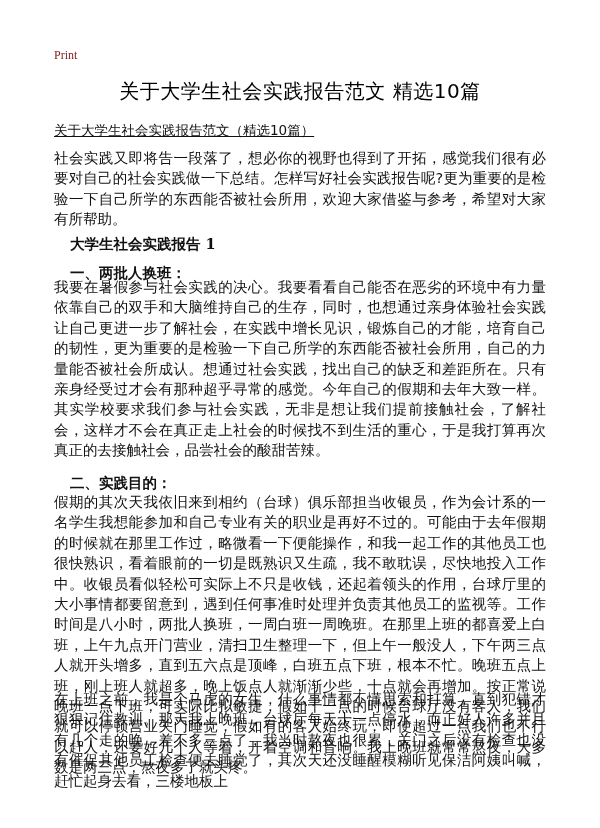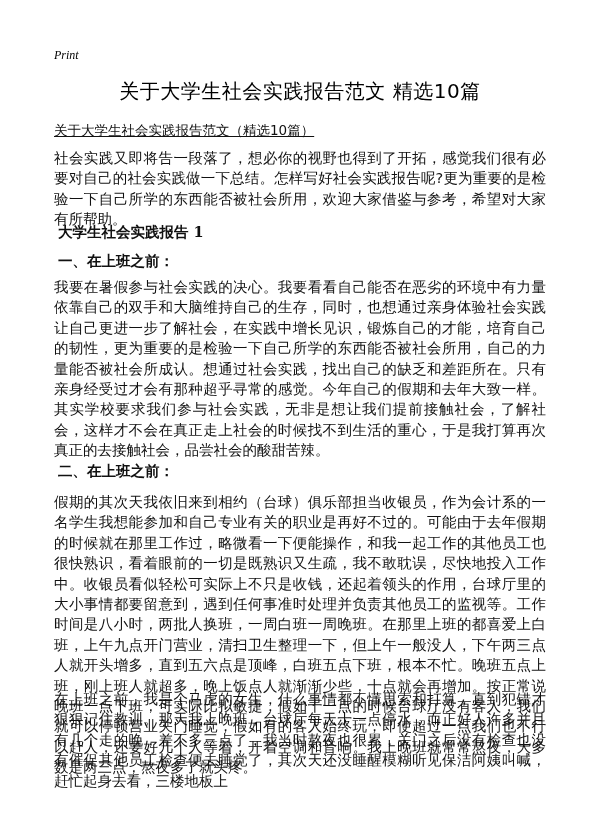--- a/index.html
+++ b/index.html
@@ -4,57 +4,57 @@
   <style>
     html, body { margin: 0; padding: 0; background: #ffffff; }
     body {
       width: 600px; height: 828px; overflow: hidden; position: relative;
       color: #111111;
       font-family: "DejaVu Sans", "Liberation Sans", sans-serif;
     }
     .print-label {
       position: absolute; left: 54px; top: 48px;
       font-family: "Liberation Serif", "DejaVu Serif", serif;
-      font-size: 12px; color: #000000; font-style: italic;
+      font-size: 12px; color: #7f1d1d;
     }
     .doc-title {
       position: absolute; left: 0; width: 600px; top: 78px;
       text-align: center; font-size: 20px; line-height: 26px;
       color: #000; letter-spacing: 0.5px;
     }
     .subtitle {
       position: absolute; left: 54px; top: 120px;
       font-size: 13.5px; line-height: 20px; text-decoration: underline;
     }
     .para {
       position: absolute; left: 54px; width: 492px;
       font-size: 14.5px; line-height: 20.4px;
       text-align: justify; text-justify: inter-character;
       word-break: break-all; margin: 0;
     }
     .heading {
       position: absolute; left: 54px;
       font-family: "DejaVu Serif", "Liberation Serif", serif;
-      font-weight: bold; font-size: 14.5px; line-height: 20px; margin: 4px;
+      font-weight: bold; font-size: 14.5px; line-height: 20px; margin: 16px;
     }
   </style>
 </head>
 <body>
 
 <div class="print-label">Print</div>
 
 <h1 class="doc-title" style="margin:0;font-weight:normal;">关于大学生社会实践报告范文 精选10篇</h1>
 
 <div class="subtitle">关于大学生社会实践报告范文（精选10篇）</div>
 
 <p class="para" style="top:148px;">社会实践又即将告一段落了，想必你的视野也得到了开拓，感觉我们很有必要对自己的社会实践做一下总结。怎样写好社会实践报告呢?更为重要的是检验一下自己所学的东西能否被社会所用，欢迎大家借鉴与参考，希望对大家有所帮助。</p>
 
 <h2 class="heading" style="top:218px;">大学生社会实践报告 1</h2>
 
-<h3 class="heading" style="top:247px;">一、在上班之前：</h3>
+<h3 class="heading" style="top:247px;">一、两批人换班：</h3>
 
 <p class="para" style="top:277px;">我要在暑假参与社会实践的决心。我要看看自己能否在恶劣的环境中有力量依靠自己的双手和大脑维持自己的生存，同时，也想通过亲身体验社会实践让自己更进一步了解社会，在实践中增长见识，锻炼自己的才能，培育自己的韧性，更为重要的是检验一下自己所学的东西能否被社会所用，自己的力量能否被社会所成认。想通过社会实践，找出自己的缺乏和差距所在。只有亲身经受过才会有那种超乎寻常的感觉。今年自己的假期和去年大致一样。其实学校要求我们参与社会实践，无非是想让我们提前接触社会，了解社会，这样才不会在真正走上社会的时候找不到生活的重心，于是我打算再次真正的去接触社会，品尝社会的酸甜苦辣。</p>
 
-<h3 class="heading" style="top:457px;">二、在上班之前：</h3>
+<h3 class="heading" style="top:457px;">二、实践目的：</h3>
 
 <p class="para" style="top:492px;">假期的其次天我依旧来到相约（台球）俱乐部担当收银员，作为会计系的一名学生我想能参加和自己专业有关的职业是再好不过的。可能由于去年假期的时候就在那里工作过，略微看一下便能操作，和我一起工作的其他员工也很快熟识，看着眼前的一切是既熟识又生疏，我不敢耽误，尽快地投入工作中。收银员看似轻松可实际上不只是收钱，还起着领头的作用，台球厅里的大小事情都要留意到，遇到任何事准时处理并负责其他员工的监视等。工作时间是八小时，两批人换班，一周白班一周晚班。在那里上班的都喜爱上白班，上午九点开门营业，清扫卫生整理一下，但上午一般没人，下午两三点人就开头增多，直到五六点是顶峰，白班五点下班，根本不忙。晚班五点上班，刚上班人就超多，晚上饭点人就渐渐少些，十点就会再增加。按正常说晚班一点下班，可实际比拟敏捷，假如十一点的时候台球厅没有客人，我们就可以停顿营业关门睡觉，假如有的客人始终玩，即使超过一点我们也不行以赶人，还要好几个人等着，开着空调和音响。我上晚班就常常熬夜，大多数是两三点，熬夜多了就头疼。</p>
 
 <p class="para" style="top:689px;">在上班之前，我是个马虎的女生，什么事情都不懂思索和打算，直到犯错才狠狠记住教训。那天我上晚班，台球厅每天十一点停水，而正好人许多并且有几个走的晚，差不多三点了，我当时熬夜也很累，关门之后没有检查也没有催促其他员工检查便去睡觉了，其次天还没睡醒模糊听见保洁阿姨叫喊，赶忙起身去看，三楼地板上</p>
 
 </body></html>

